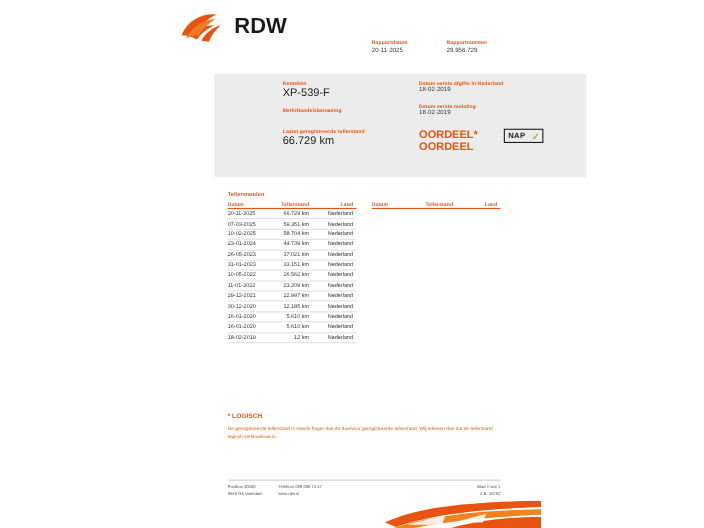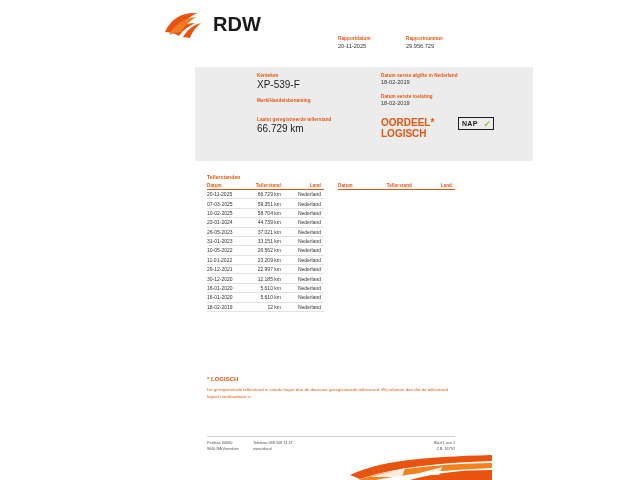--- a/index.html
+++ b/index.html
@@ -274,21 +274,21 @@
     <div class="panel-right">
       <div class="field-label">Datum eerste afgifte in Nederland</div>
       <div class="field-value small">18-02-2019</div>
 
       <div class="field-label">Datum eerste toelating</div>
       <div class="field-value small">18-02-2019</div>
     </div>
 
     <div class="verdict">
       <div class="verdict-text">OORDEEL*</div>
-      <div class="verdict-text">LOGISCH</div>
+      <div class="verdict-text">OORDEEL</div>
       <div class="nap-badge">
         <span class="nap-text">NAP</span>
         <span class="nap-check">✓</span>
       </div>
     </div>
   </div>
 
   <div class="table-section">
     <div class="table-title">Tellerstanden</div>
     <div class="cols">

